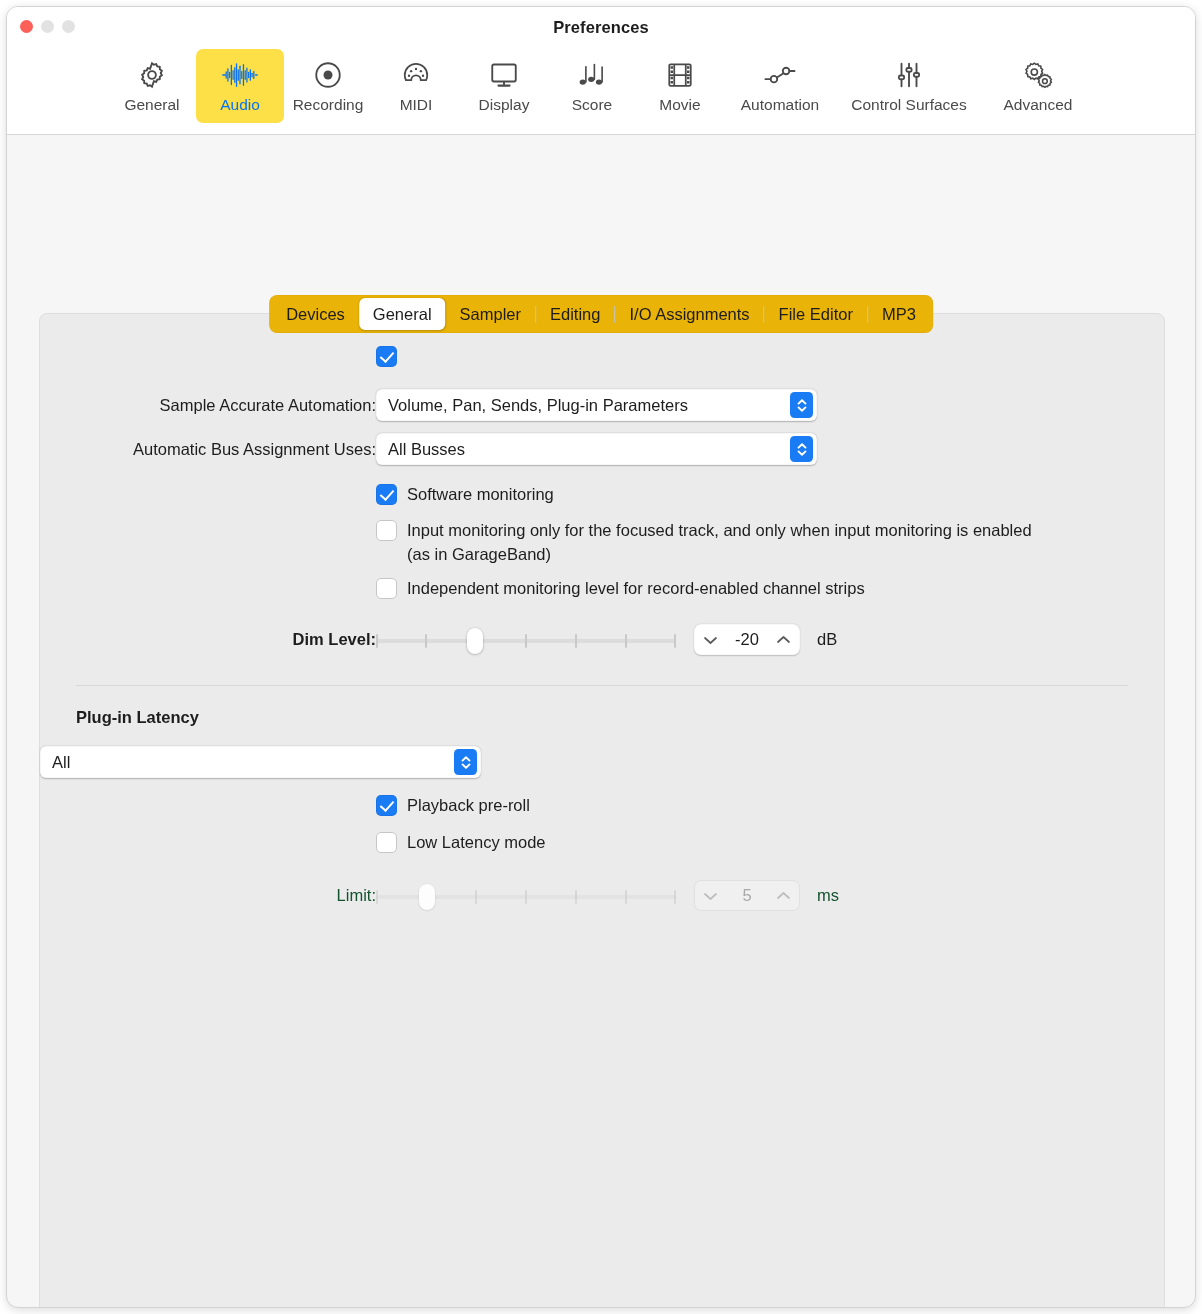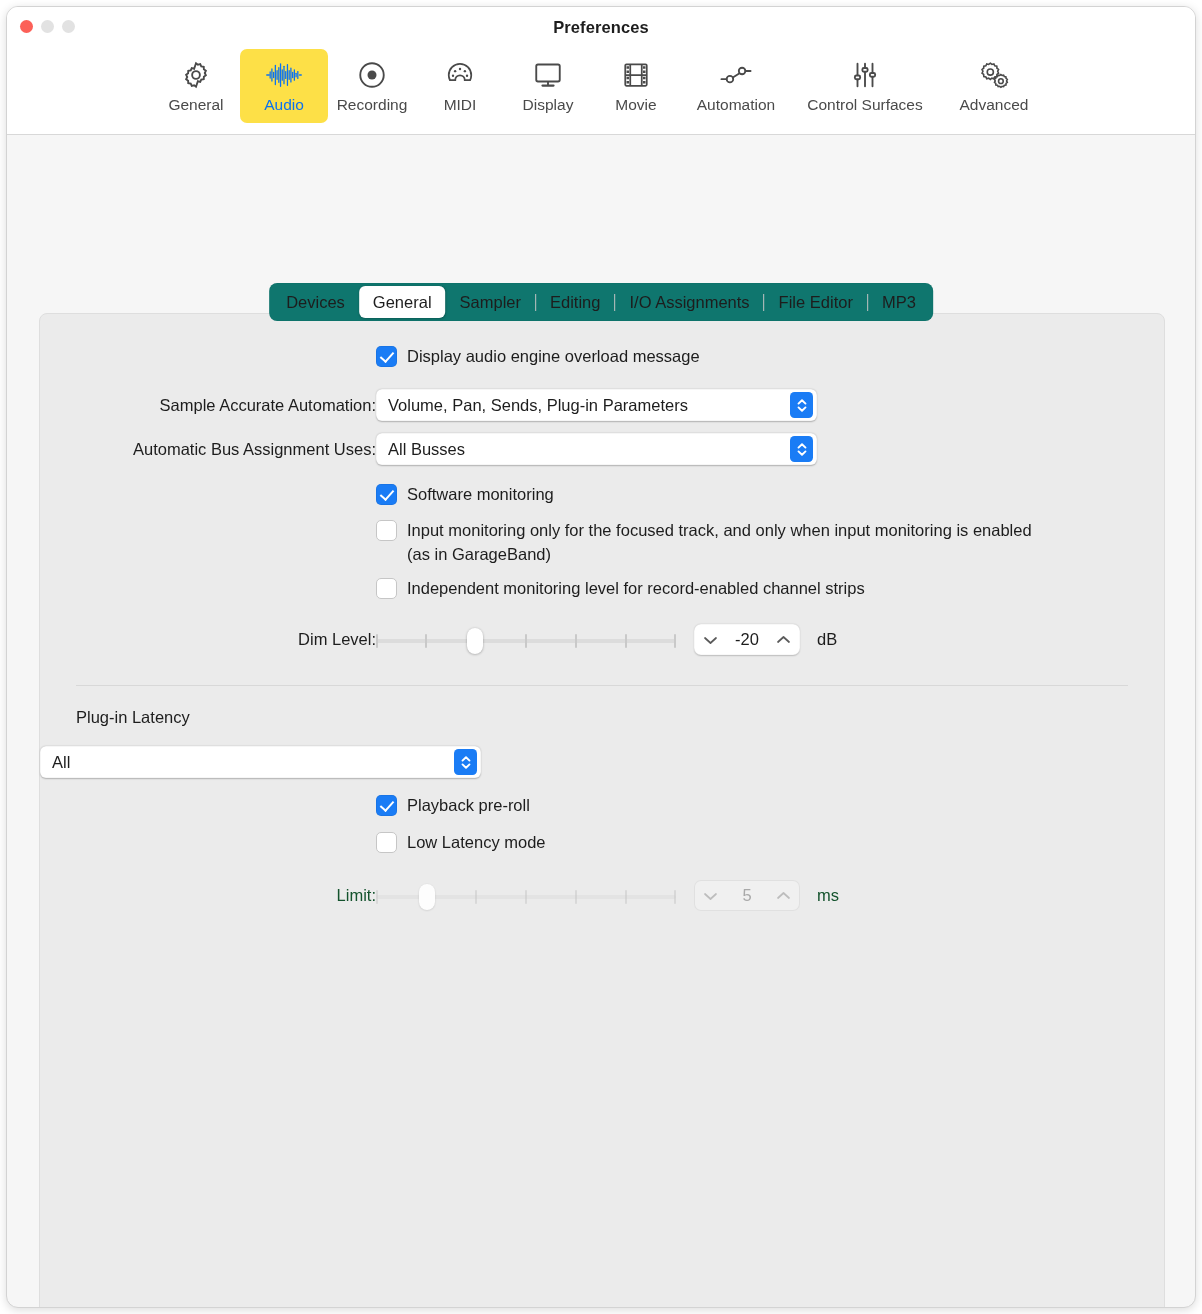--- a/index.html
+++ b/index.html
@@ -95,25 +95,25 @@
   }
   .tb-item.active .tb-label { color: #0b72f0; }
 
   
   .tabzone {
     position: relative;
     height: 100%;
   }
   .tabbar {
     position: absolute;
-    top: 148px;
+    top: 160px;
     left: 50%;
     transform: translateX(-50%);
     height: 38px;
-    background: #0f766e;
+    background: #eab308;
     border-radius: 8px;
     display: flex;
     align-items: center;
     padding: 3px;
     z-index: 5;
     box-shadow: inset 0 0 0 0.5px rgba(0,0,0,0.05);
   }
   .tab {
     height: 32px;
     padding: 0 14px;
@@ -298,21 +298,21 @@
   .disabled svg.chev path { stroke: #bdbdbd; }
 
   
   .divider {
     height: 1px;
     background: #d8d8d8;
     margin: 0 36px;
   }
   .section-head {
     font-size: 16.5px;
-    font-weight: normal;
+    font-weight: bold;
     color: #1d1d1d;
     margin-left: 36px;
   }
 </style>
 </head>
 <body>
 
 <div class="window">
 
   <div class="titlebar">
@@ -391,20 +391,33 @@
       <span class="tb-icon">
         <svg width="30" height="30" viewBox="0 0 24 24" fill="none" stroke="#4a4a4a" stroke-width="1.5">
           <rect x="2.6" y="3.6" width="18.8" height="13.6" rx="1.4"></rect>
           <path d="M12 17.2v3"></path>
           <path d="M7.6 20.4h8.8" stroke-linecap="round" stroke-width="1.8"></path>
         </svg>
       </span>
       <span class="tb-label">Display</span>
     </div>
 
+    <div class="tb-item">
+      <span class="tb-icon">
+        <svg width="30" height="30" viewBox="0 0 24 24" fill="#4a4a4a" stroke="#4a4a4a" stroke-width="1.3">
+          <ellipse cx="4.6" cy="17.6" rx="2.5" ry="2.1" stroke="none"></ellipse>
+          <path d="M7.1 17.6V5.4" fill="none" stroke-linecap="round"></path>
+          <ellipse cx="11.4" cy="15.4" rx="2.5" ry="2.1" stroke="none"></ellipse>
+          <path d="M13.9 15.4V3.6" fill="none" stroke-linecap="round"></path>
+          <ellipse cx="17.6" cy="17.6" rx="2.5" ry="2.1" stroke="none"></ellipse>
+          <path d="M20.1 17.6V5.6" fill="none" stroke-linecap="round"></path>
+        </svg>
+      </span>
+      <span class="tb-label">Score</span>
+    </div>
 
     <div class="tb-item">
       <span class="tb-icon">
         <svg width="28" height="30" viewBox="0 0 22 24" fill="none" stroke="#4a4a4a" stroke-width="1.4">
           <rect x="2.4" y="3.4" width="17.2" height="17.2" rx="1"></rect>
           <path d="M6.4 3.4v17.2M15.6 3.4v17.2M2.4 12h17.2"></path>
           <rect x="3.4" y="5" width="2" height="2" fill="#4a4a4a" stroke="none"></rect>
           <rect x="3.4" y="8.4" width="2" height="2" fill="#4a4a4a" stroke="none"></rect>
           <rect x="3.4" y="13.4" width="2" height="2" fill="#4a4a4a" stroke="none"></rect>
           <rect x="3.4" y="16.8" width="2" height="2" fill="#4a4a4a" stroke="none"></rect>
@@ -487,21 +500,20 @@
     </div>
 
     <div class="panel">
       <div class="rows">
 
         <div class="row" style="margin-bottom:19px;">
           <div class="row-label"></div>
           <div class="row-field">
             <div class="cbrow">
               <span class="cbox on"></span>
-              <span class="cb-label">Display audio engine overload message</span>
             </div>
           </div>
         </div>
 
         <div class="row" style="margin-bottom:12px;">
           <div class="row-label" style="line-height:32px;">Sample Accurate Automation:</div>
           <div class="row-field">
             <div class="popup">
               <span>Volume, Pan, Sends, Plug-in Parameters</span>
               <span class="popup-arrows">
@@ -553,21 +565,21 @@
           <div class="row-label"></div>
           <div class="row-field">
             <div class="cbrow">
               <span class="cbox off"></span>
               <span class="cb-label">Independent monitoring level for record-enabled channel strips</span>
             </div>
           </div>
         </div>
 
         <div class="row" style="margin-bottom:30px;">
-          <div class="row-label" style="line-height:31px;">Dim Level:</div>
+          <div class="row-label" style="line-height:31px;font-weight:bold;">Dim Level:</div>
           <div class="row-field" style="display:flex;align-items:center;">
             <div class="slider-wrap" style="margin-top:3px;">
               <div class="track"></div>
               <span class="tick" style="left:0px;"></span>
               <span class="tick" style="left:49px;"></span>
               <span class="tick" style="left:99px;"></span>
               <span class="tick" style="left:149px;"></span>
               <span class="tick" style="left:199px;"></span>
               <span class="tick" style="left:249px;"></span>
               <span class="tick" style="left:298px;"></span>

